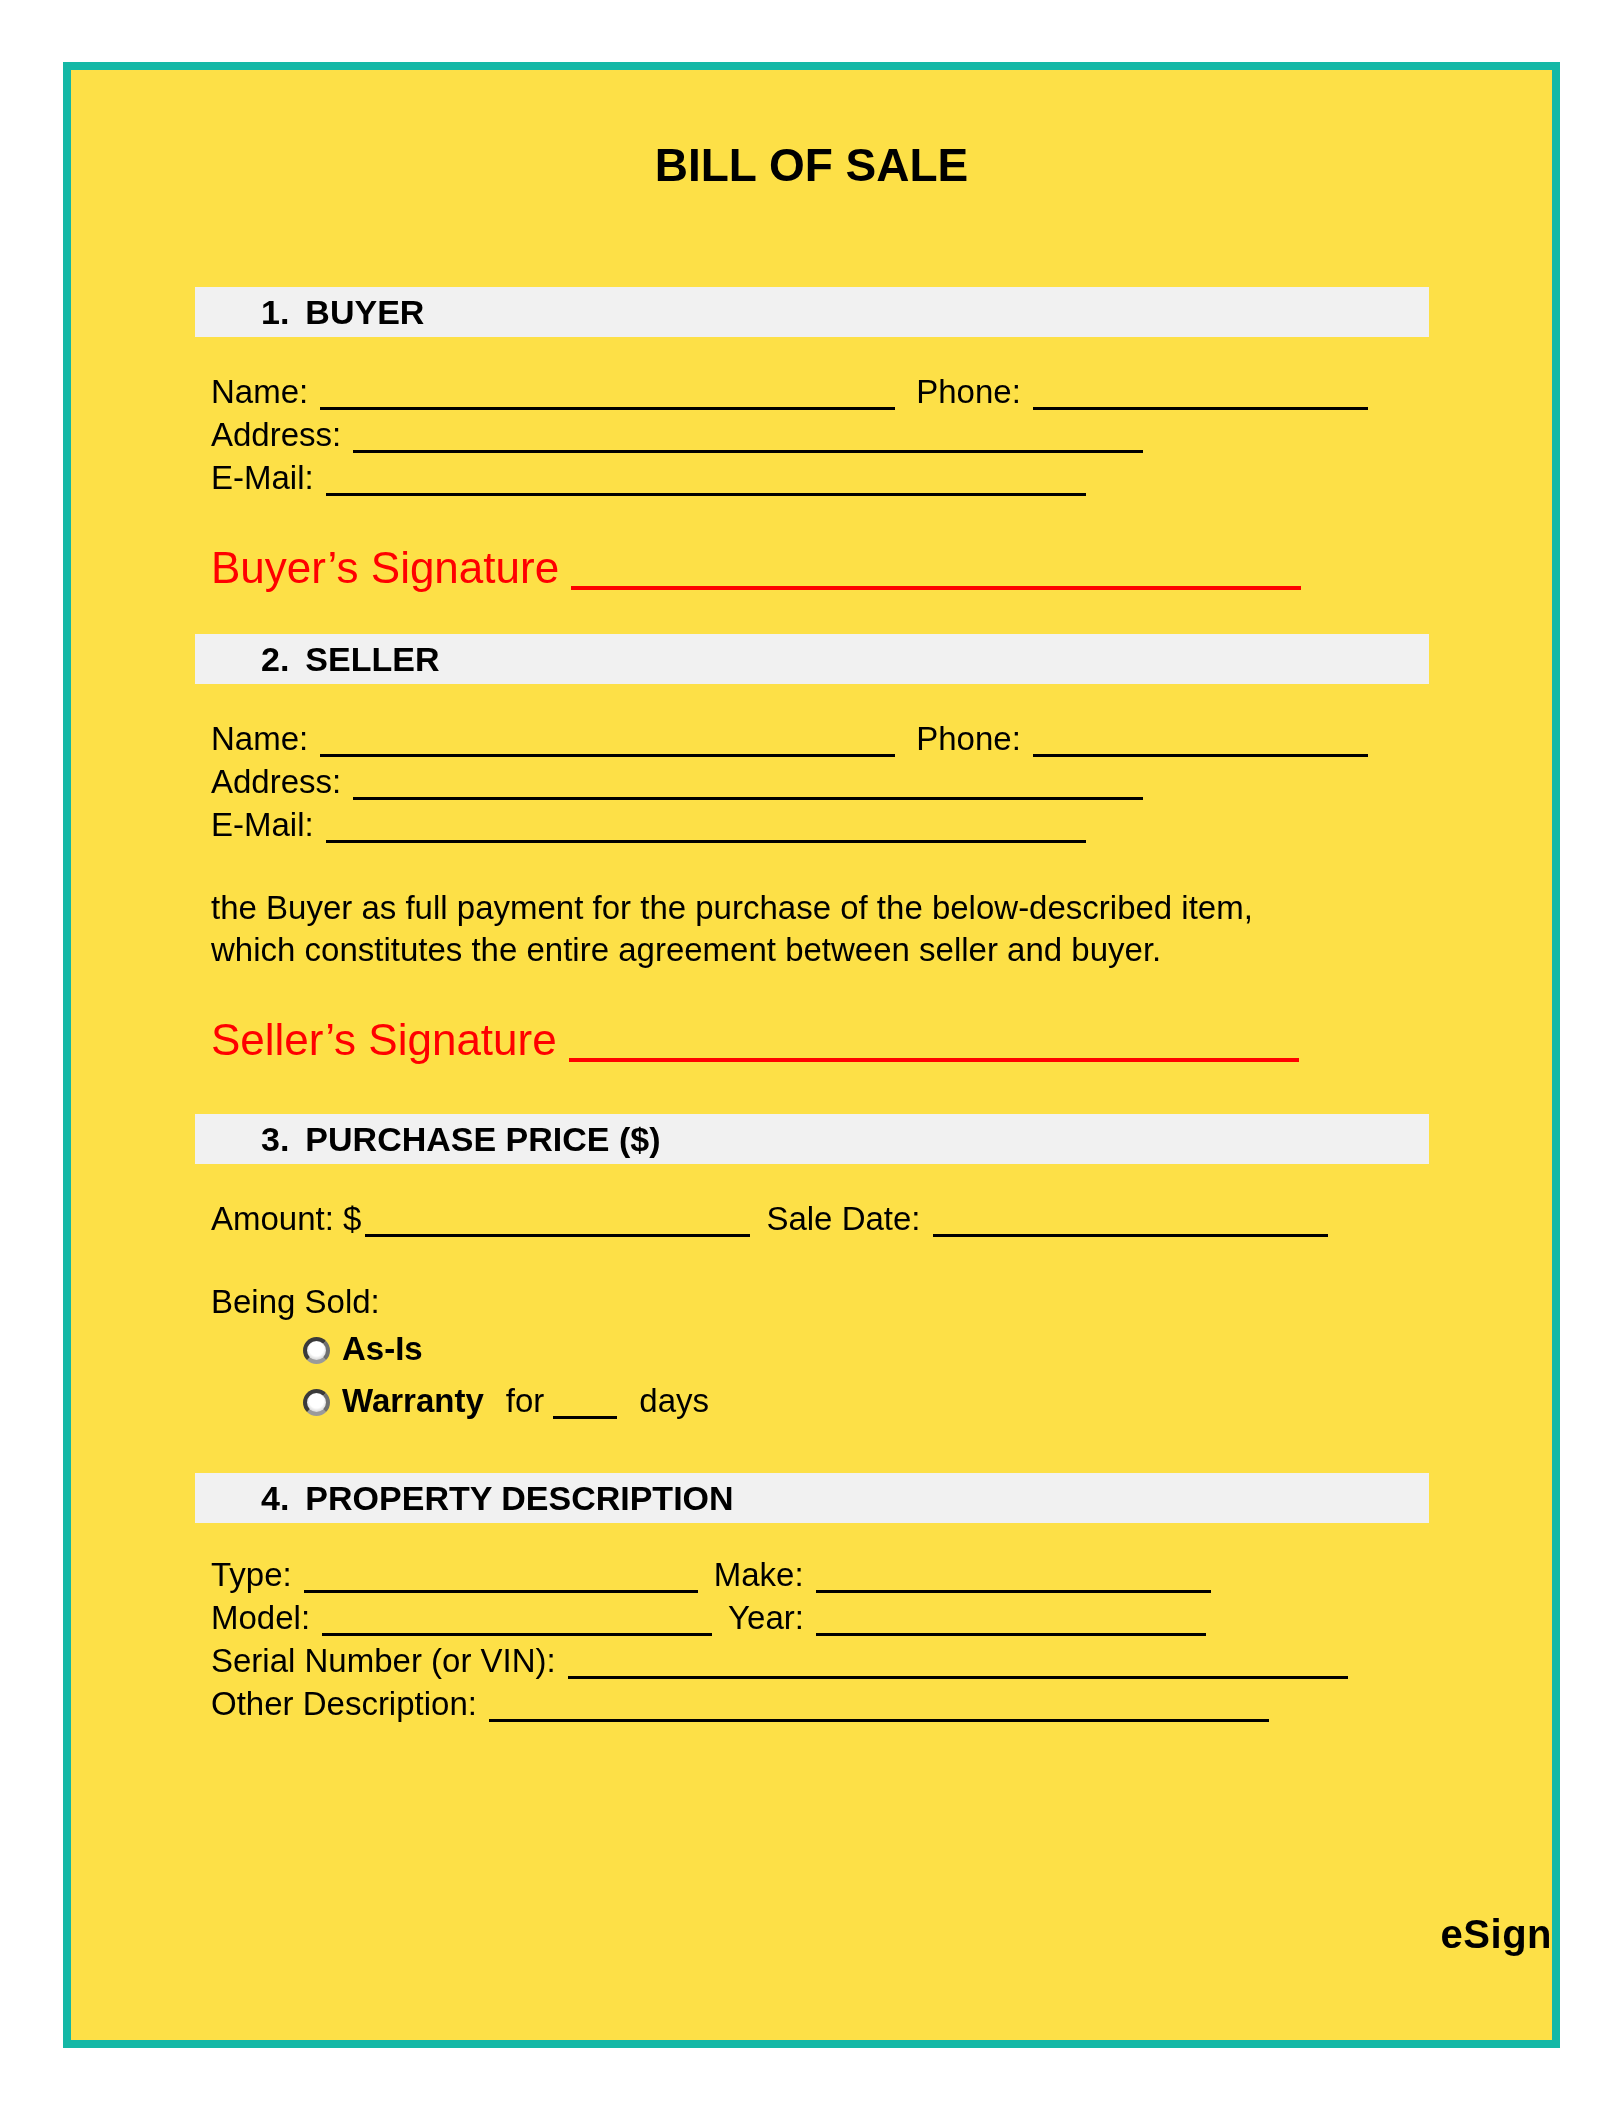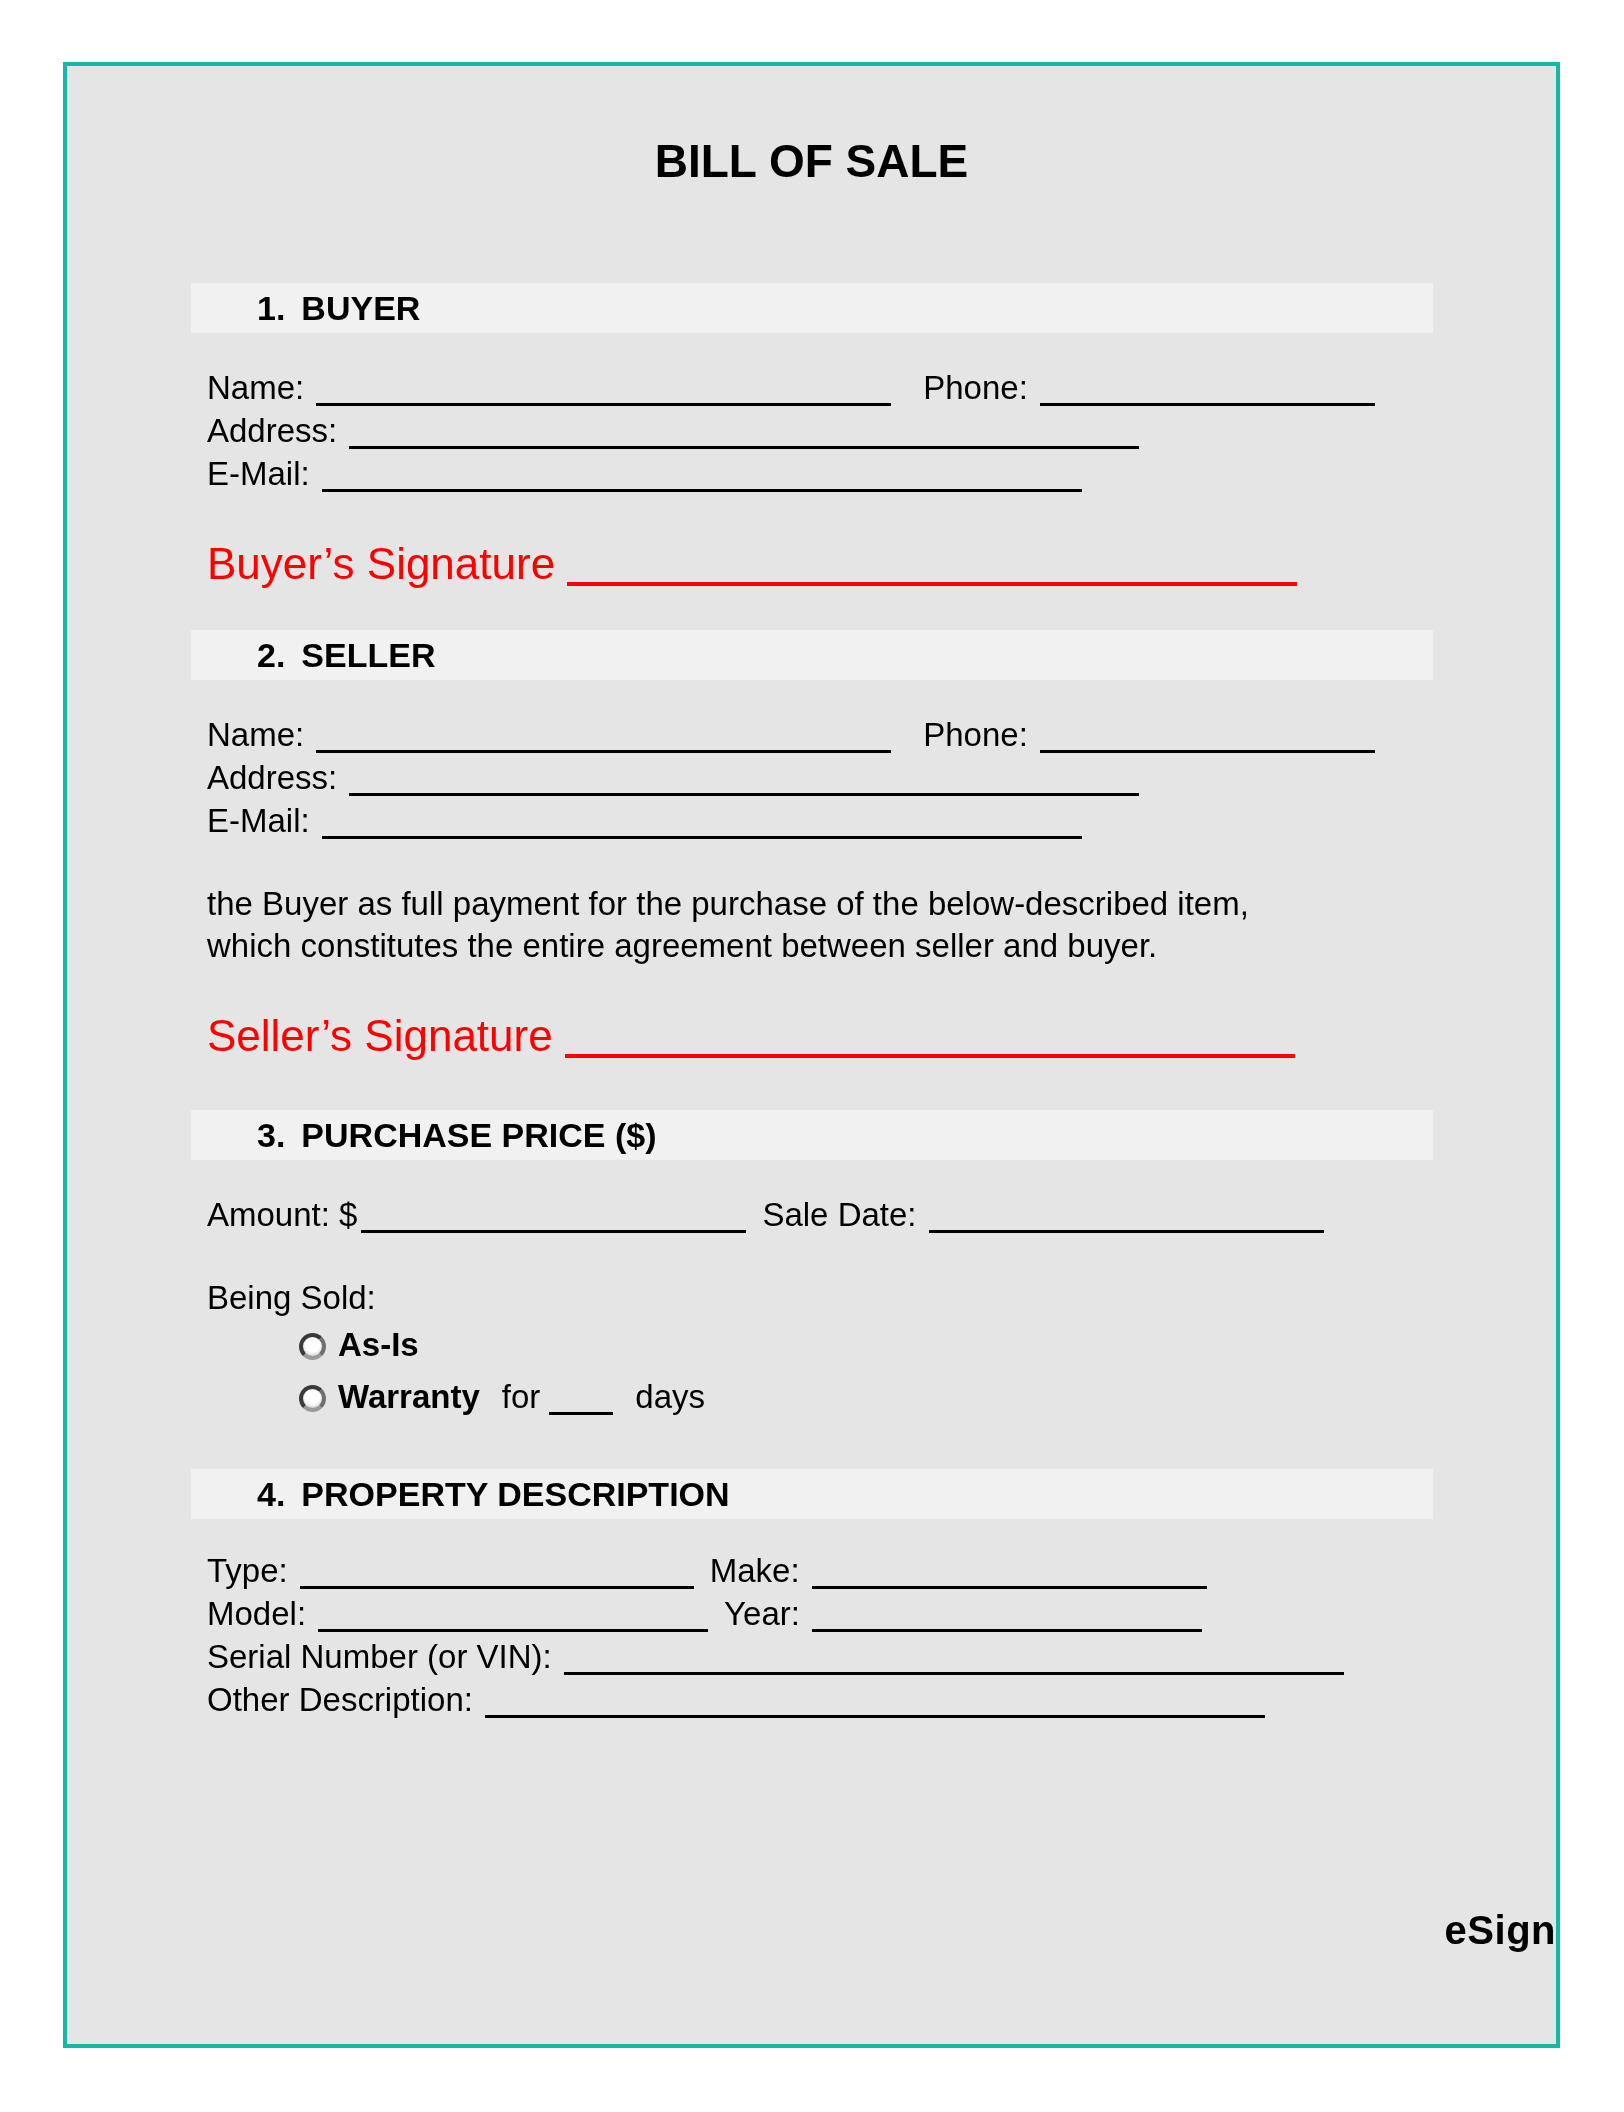--- a/index.html
+++ b/index.html
@@ -11,22 +11,22 @@
     font-family: "Liberation Sans", sans-serif;
     color: #000000;
   }
   .frame {
     position: absolute;
     left: 63px;
     top: 62px;
     width: 1497px;
     height: 1986px;
     box-sizing: border-box;
-    border: 4px solid #14b8a6;
-    background: #e5e5e5;
+    border: 8px solid #14b8a6;
+    background: #fde047;
     overflow: hidden;
   }
   .title {
     margin-top: 70px;
     text-align: center;
     font-size: 46px;
     line-height: 50px;
     font-weight: bold;
   }
   .bar {
@@ -52,21 +52,21 @@
   .prop-fields { margin-top: 30px; }
 
   .blank {
     display: inline-block;
     height: 1px;
     border-bottom: 3px solid #000000;
     vertical-align: -7px;
     margin-left: 12px;
   }
   .blank.red { border-bottom: 4px solid #ff0000; }
-  .gap { margin-left: 32px; }
+  .gap { margin-left: 21px; }
   .gap-sm { margin-left: 16px; }
 
   .sig-row {
     margin-top: 47px;
     margin-left: 140px;
     font-size: 44px;
     line-height: 43px;
     color: #ff0000;
     white-space: nowrap;
   }

